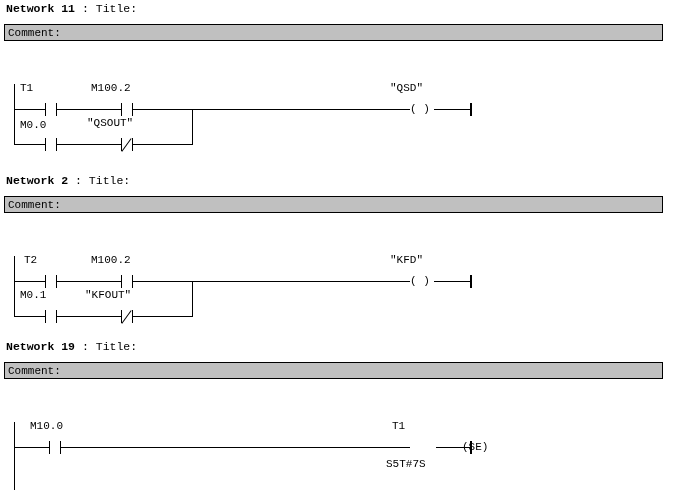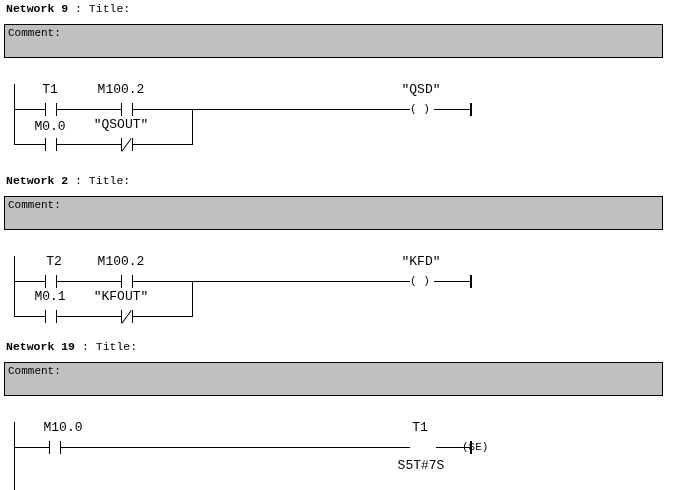--- a/index.html
+++ b/index.html
@@ -37,21 +37,21 @@
   }
   .net-header .net-title {
     font-weight: normal;
   }
 
   .comment-box {
     position: absolute;
     left: 4px;
     top: 22px;
     width: 659px;
-    height: 34px;
+    height: 17px;
     background: #c0c0c0;
     border: 1px solid #000000;
     box-sizing: border-box;
   }
   .comment-box .comment-text {
     position: absolute;
     left: 3px;
     top: 2px;
     font-size: 11px;
     white-space: nowrap;
@@ -120,40 +120,40 @@
     height: 16px;
     background: #000000;
     transform: rotate(36deg);
     transform-origin: 50% 50%;
   }
 
   
   .lbl {
     position: absolute;
     white-space: nowrap;
-    font-size: 13px;
-    text-align: center;
+    font-size: 11px;
+    text-align: left;
   }
 
   
   .coil {
     position: absolute;
     white-space: nowrap;
     font-size: 11px;
     line-height: 13px;
     letter-spacing: 0px;
   }
 </style>
 </head>
 <body>
 
 <div class="network" style="top:2px;">
 
   <div class="net-header">
-    <span class="net-label">Network 9</span><span class="net-title"> : </span><span class="net-title">Title:</span>
+    <span class="net-label">Network 11</span><span class="net-title"> : </span><span class="net-title">Title:</span>
   </div>
 
   <div class="comment-box">
     <span class="comment-text">Comment:</span>
   </div>
 
   <div class="ladder">
 
     <div class="left-rail" style="left:14px; top:20px; height:60px;"></div>
 

